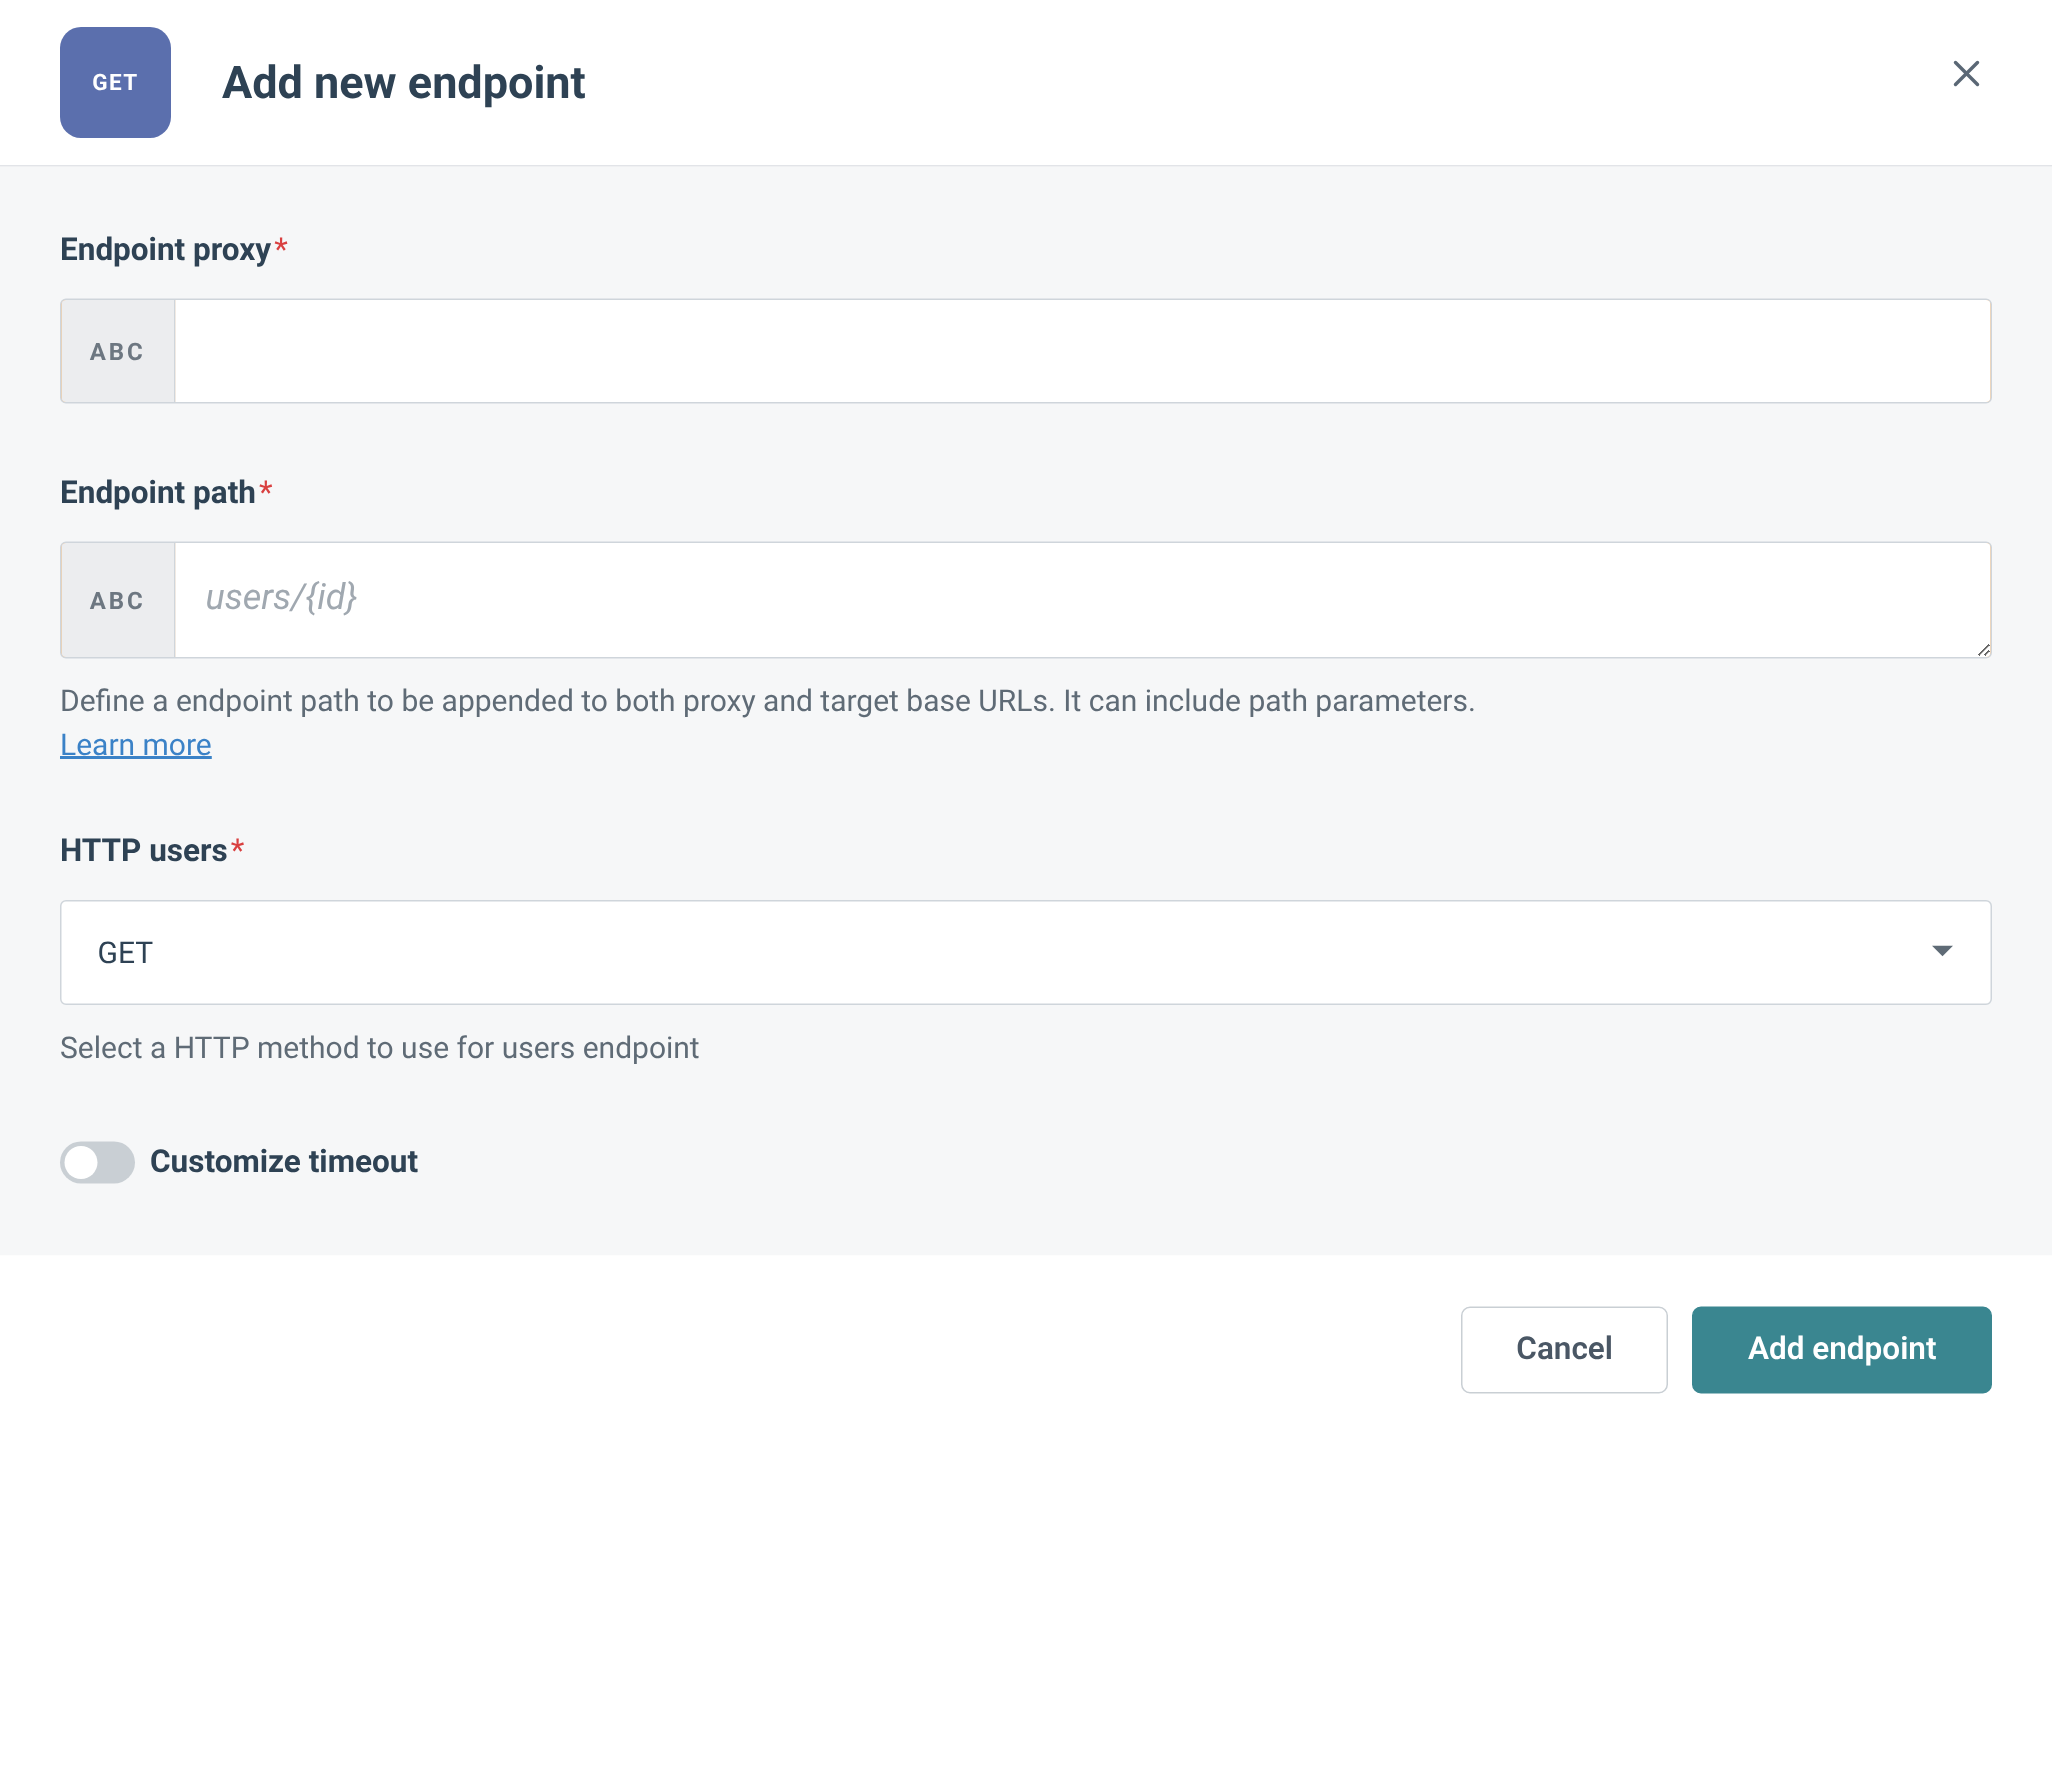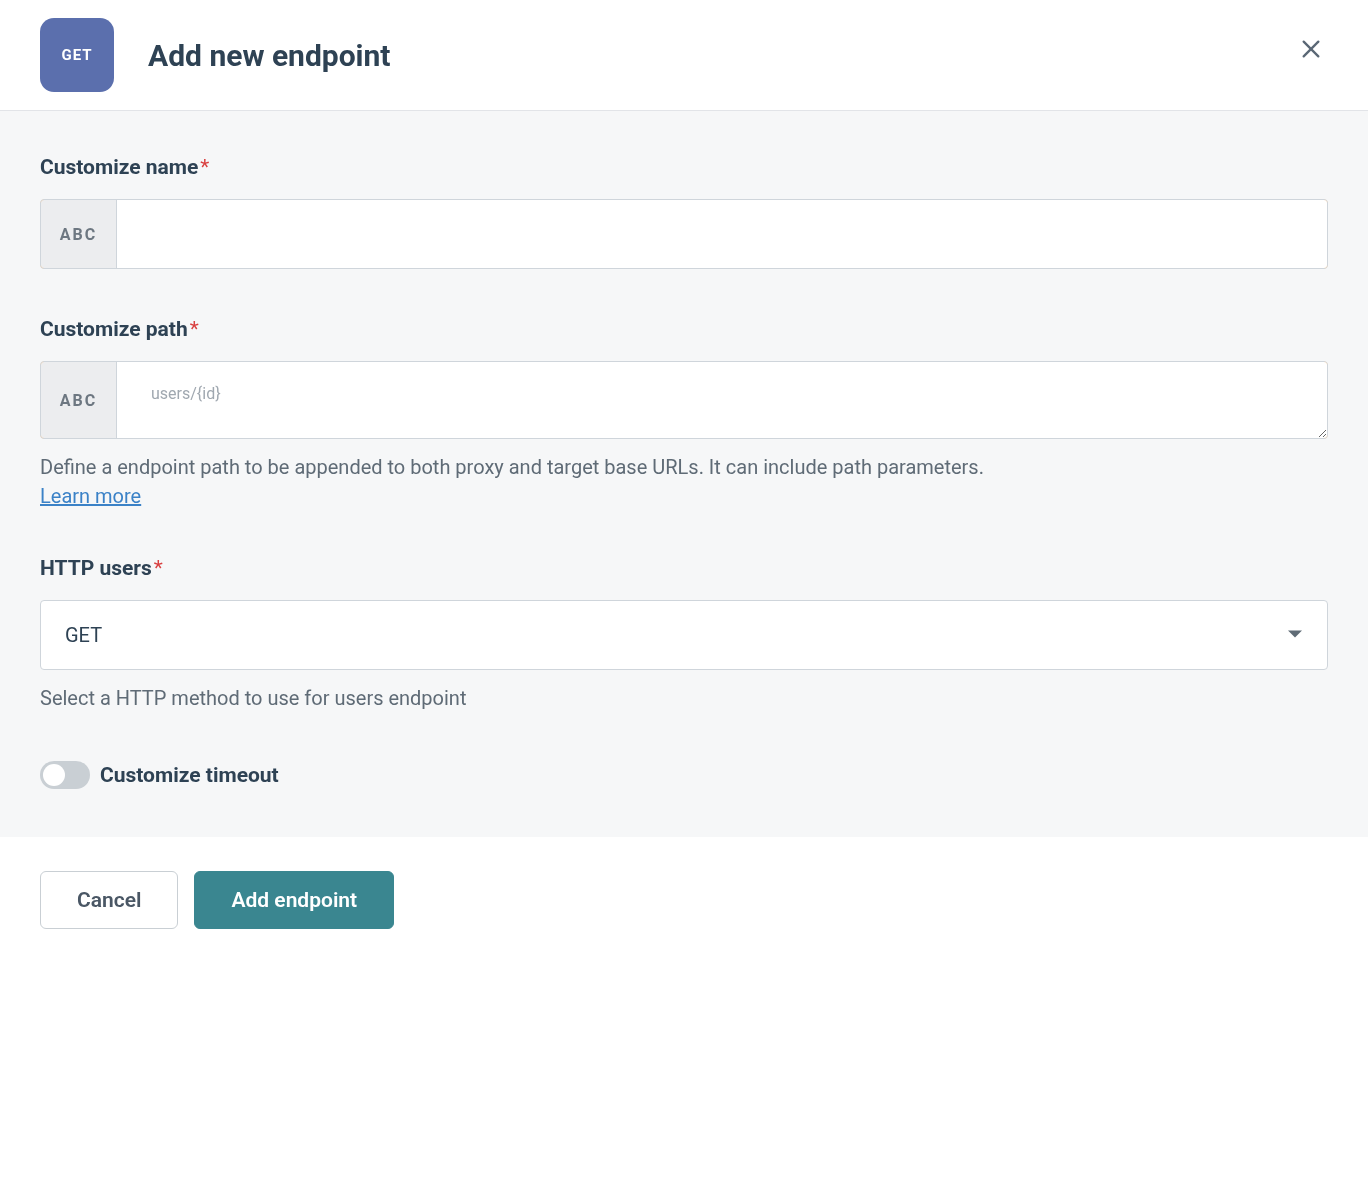--- a/index.html
+++ b/index.html
@@ -103,28 +103,29 @@
       font-family: inherit;
       background: #ffffff;
     }
     .text-input::placeholder {
       color: #a0a8b0;
     }
     .textarea-input {
       flex: 1;
       border: none;
       outline: none;
-      font-size: 16px;
-      padding: 22px 34px;
+      font-size: 24px;
+      padding: 22px 20px;
       color: #2e4254;
       font-family: inherit;
       background: #ffffff;
       resize: both;
       min-height: 76px;
       height: 76px;
+      font-style: italic;
     }
     .textarea-input::placeholder {
       color: #a0a8b0;
     }
     .help-text {
       color: #5f6b76;
       font-size: 20px;
       margin-top: 14px;
       line-height: 1.45;
     }
@@ -181,21 +182,21 @@
       background: #ffffff;
       border-radius: 50%;
     }
     .toggle-label {
       color: #2e4254;
       font-size: 21px;
       font-weight: 700;
     }
     .dialog-footer {
       display: flex;
-      justify-content: flex-start;
+      justify-content: flex-end;
       gap: 16px;
       padding: 34px 40px;
       background: #ffffff;
     }
     .btn {
       font-size: 21px;
       font-weight: 600;
       padding: 16px 36px;
       border-radius: 6px;
       cursor: pointer;
@@ -225,31 +226,31 @@
         <line x1="20" y1="4" x2="4" y2="20"></line>
       </svg>
     </span>
   </button>
 </div>
 
 <div class="dialog-body">
 
   <div class="form-group">
     <label class="form-label">
-      <span>Customize name</span><span class="required-asterisk">*</span>
+      <span>Endpoint proxy</span><span class="required-asterisk">*</span>
     </label>
     <div class="input-group">
       <div class="input-prefix">ABC</div>
       <input type="text" class="text-input" value="" style="">
     </div>
   </div>
 
   <div class="form-group">
     <label class="form-label">
-      <span>Customize path</span><span class="required-asterisk">*</span>
+      <span>Endpoint path</span><span class="required-asterisk">*</span>
     </label>
     <div class="input-group">
       <div class="input-prefix">ABC</div>
       <textarea class="textarea-input" placeholder="users/{id}" style=""></textarea>
     </div>
     <p class="help-text">Define a endpoint path to be appended to both proxy and target base URLs. It can include path parameters.</p>
     <a href="#" class="help-link">Learn more</a>
   </div>
 
   <div class="form-group">

